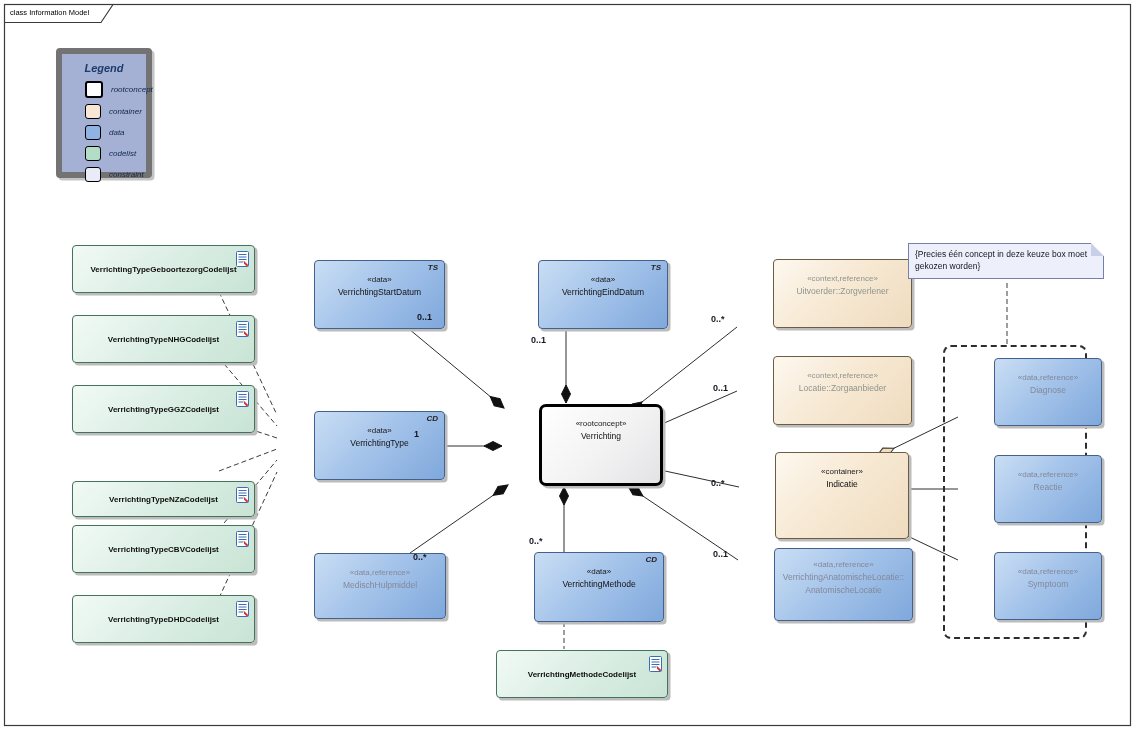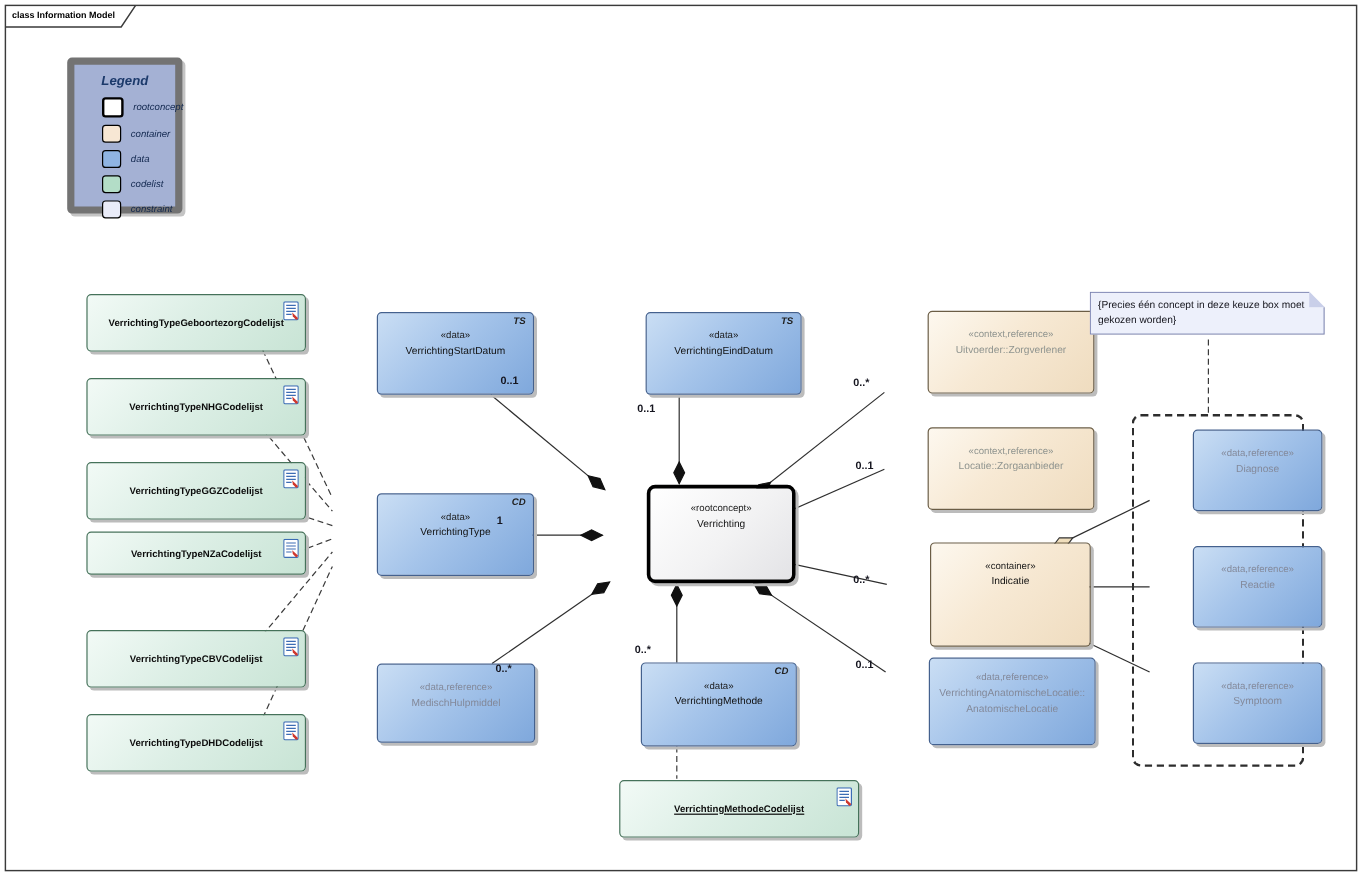--- a/index.html
+++ b/index.html
@@ -34,21 +34,21 @@
         font-size:8.5px;color:#14141c;padding:4px 6px;box-sizing:border-box;line-height:1.45;}
   .fold{position:absolute;z-index:3;width:0;height:0;
         border-top:13px solid #ffffff;border-left:13px solid #c9cfe9;}
   .legend{position:absolute;z-index:2;background:#a4b1d4;border:6px solid #737373;border-radius:4px;
         box-shadow:2.5px 2.5px 0 #c4c4c4;padding:6px 21px;box-sizing:border-box;font-style:italic;}
   .legend-title{font-size:11px;font-weight:bold;color:#1c3a6b;text-align:center;margin:2px 0 7px 0;}
   .legend-row{display:flex;align-items:center;margin:0 0 6px 2px;}
   .legend-swatch{width:14px;height:13px;border:1px solid #000;border-radius:3px;margin-right:8px;flex:0 0 auto;}
   .legend-swatch.thick{border-width:2px;}
   .legend-label{font-size:8px;color:#10264d;}
-  .tab-label{position:absolute;left:10px;top:8px;z-index:3;font-size:7.5px;font-weight:bold;color:#000;}
+  .tab-label{position:absolute;left:10px;top:8px;z-index:3;font-size:7.5px;font-weight:normal;color:#000;}
 </style>
 </head>
 <body>
 
 <div id="canvas">
 
   <svg class="layer" width="1136" height="730">
     <defs>
       <marker id="mBlack" markerUnits="userSpaceOnUse" markerWidth="20" markerHeight="12" refX="19" refY="6" orient="auto">
         <path d="M1,6 L10,1.5 L19,6 L10,10.5 Z" fill="#111" stroke="#111"></path>
@@ -136,39 +136,39 @@
         <use href="#doc"></use>
       </svg>
     <span>VerrichtingTypeNHGCodelijst</span>
   </div>
   <div class="box node-green cl" style="left:36px;top:385px;width:183px;height:48px;">
     <svg class="doc-icon" width="13" height="16">
         <use href="#doc"></use>
       </svg>
     <span>VerrichtingTypeGGZCodelijst</span>
   </div>
-  <div class="box node-green cl" style="left:36px;top:443px;width:183px;height:36px;">
+  <div class="box node-green cl" style="left:36px;top:481px;width:183px;height:36px;">
     <svg class="doc-icon" width="13" height="16">
         <use href="#doc"></use>
       </svg>
     <span>VerrichtingTypeNZaCodelijst</span>
   </div>
   <div class="box node-green cl" style="left:36px;top:525px;width:183px;height:48px;">
     <svg class="doc-icon" width="13" height="16">
         <use href="#doc"></use>
       </svg>
     <span>VerrichtingTypeCBVCodelijst</span>
   </div>
   <div class="box node-green cl" style="left:36px;top:595px;width:183px;height:48px;">
     <svg class="doc-icon" width="13" height="16">
         <use href="#doc"></use>
       </svg>
     <span>VerrichtingTypeDHDCodelijst</span>
   </div>
-  <div class="box node-green cl" style="left:480px;top:650px;width:200px;height:48px;text-decoration:underline;">
+  <div class="box node-green cl" style="left:460px;top:650px;width:172px;height:48px;">
     <svg class="doc-icon" width="13" height="16">
         <use href="#doc"></use>
       </svg>
     <span>VerrichtingMethodeCodelijst</span>
   </div>
 
   <div class="box node-blue pad" style="left:278px;top:260px;width:131px;height:69px;">
     <span class="tcorner">TS</span>
     <span class="stype">«data»</span>
     <span class="nname">VerrichtingStartDatum</span>

